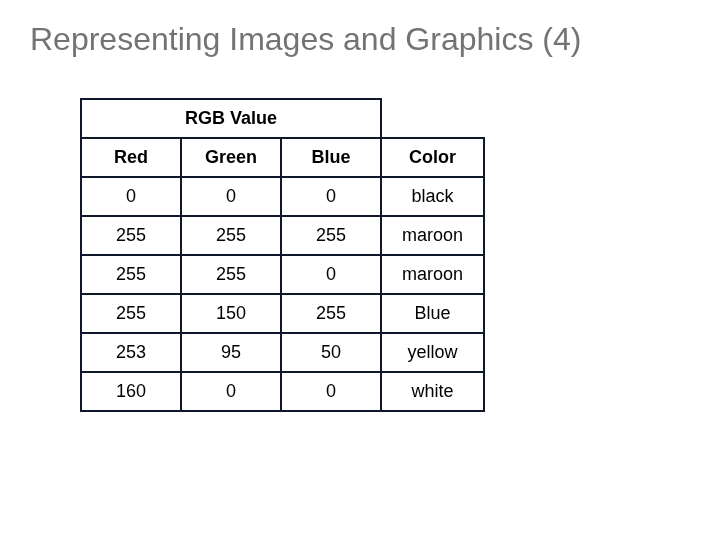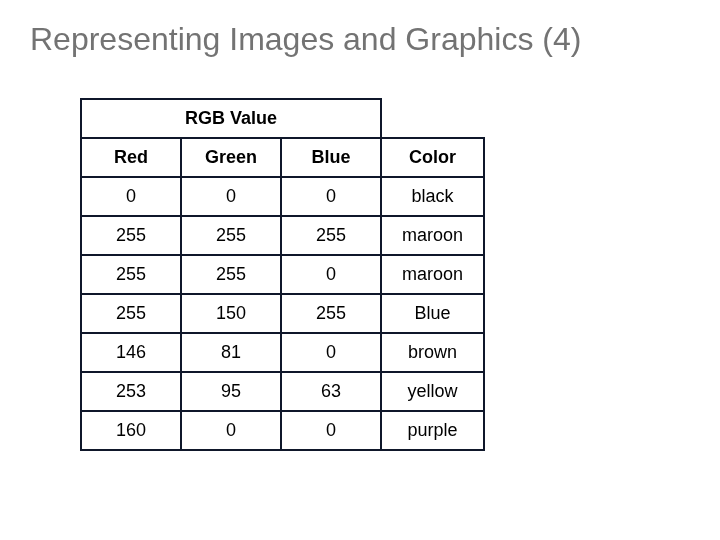--- a/index.html
+++ b/index.html
@@ -100,33 +100,27 @@
             <td>0</td>
             <td>maroon</td>
           </tr>
           <tr>
             <td>255</td>
             <td>150</td>
             <td>255</td>
             <td>Blue</td>
           </tr>
           <tr>
-            <td>146</td>
-            <td>81</td>
-            <td>0</td>
-            <td>brown</td>
-          </tr>
-          <tr>
             <td>253</td>
             <td>95</td>
-            <td>63</td>
+            <td>50</td>
             <td>yellow</td>
           </tr>
           <tr>
             <td>160</td>
             <td>0</td>
             <td>0</td>
-            <td>purple</td>
+            <td>white</td>
           </tr>
         </tbody>
     </table>
   </div>
 </div>
 
 </body></html>

